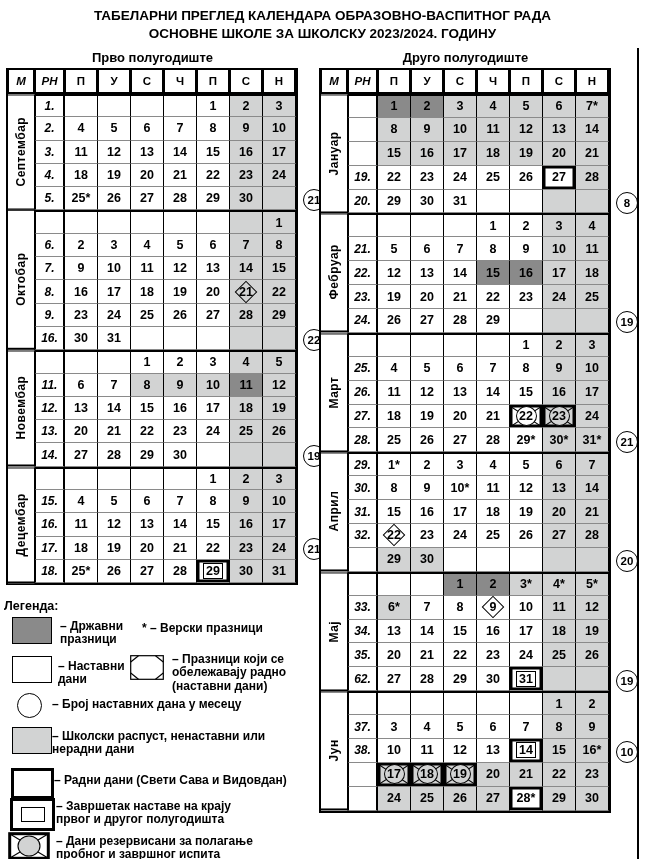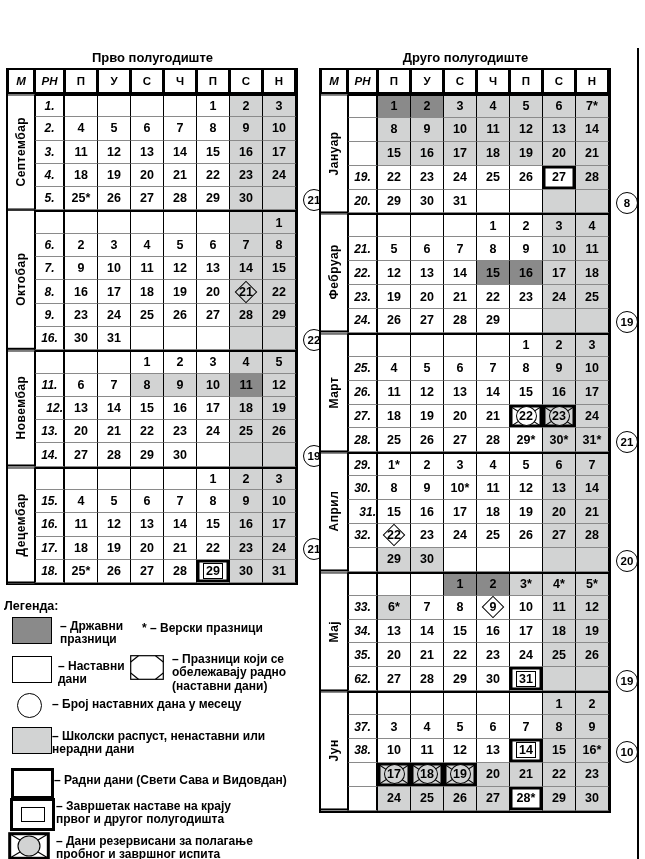--- a/index.html
+++ b/index.html
@@ -57,20 +57,22 @@
   .sw-bold{width:37px;height:25px;border:3px solid #000;}
   .sw-double{width:39px;height:27px;border:3px solid #000;display:flex;align-items:center;justify-content:center;}
   .sw-double-in{width:22px;height:13px;border:1.5px solid #000;}
   .edge-line{position:absolute;left:637px;top:48px;width:2px;height:811px;background:#000;}
 </style>
 </head>
 <body>
 <div id="page">
 
   <div class="page-title">
+    <div>ТАБЕЛАРНИ ПРЕГЛЕД КАЛЕНДАРА ОБРАЗОВНО-ВАСПИТНОГ РАДА</div>
+    <div>ОСНОВНЕ ШКОЛЕ ЗА ШКОЛСКУ 2023/2024. ГОДИНУ</div>
   </div>
 
   <div class="sem" id="sem0">
     <div class="sem-title">Прво полугодиште</div>
     <div class="cal" id="cal0" style="grid-template-rows: 24px repeat(21, 23.3px);">
         <div class="hcell it" style="grid-area: 1 / 1;">
           <span class="num">М</span>
         </div>
         <div class="hcell it" style="grid-area: 1 / 2;">
           <span class="num">РН</span>
@@ -410,21 +412,21 @@
         </div>
         <div class="cell c-g" style="grid-area: 14 / 7;">
           <span class="num">10</span>
         </div>
         <div class="cell c-d" style="grid-area: 14 / 8;">
           <span class="num">11</span>
         </div>
         <div class="cell c-g" style="grid-area: 14 / 9;">
           <span class="num">12</span>
         </div>
-        <div class="wcell" style="grid-area: 15 / 2; justify-content: flex-end;">
+        <div class="wcell" style="grid-area: 15 / 2;">
           <span class="num">12.</span>
         </div>
         <div class="cell" style="grid-area: 15 / 3;">
           <span class="num">13</span>
         </div>
         <div class="cell" style="grid-area: 15 / 4;">
           <span class="num">14</span>
         </div>
         <div class="cell" style="grid-area: 15 / 5;">
           <span class="num">15</span>
@@ -1072,21 +1074,21 @@
         </div>
         <div class="cell" style="grid-area: 18 / 7;">
           <span class="num">12</span>
         </div>
         <div class="cell c-g" style="grid-area: 18 / 8;">
           <span class="num">13</span>
         </div>
         <div class="cell c-g" style="grid-area: 18 / 9;">
           <span class="num">14</span>
         </div>
-        <div class="wcell" style="grid-area: 19 / 2; justify-content: flex-end;">
+        <div class="wcell" style="grid-area: 19 / 2;">
           <span class="num">31.</span>
         </div>
         <div class="cell" style="grid-area: 19 / 3;">
           <span class="num">15</span>
         </div>
         <div class="cell" style="grid-area: 19 / 4;">
           <span class="num">16</span>
         </div>
         <div class="cell" style="grid-area: 19 / 5;">
           <span class="num">17</span>

